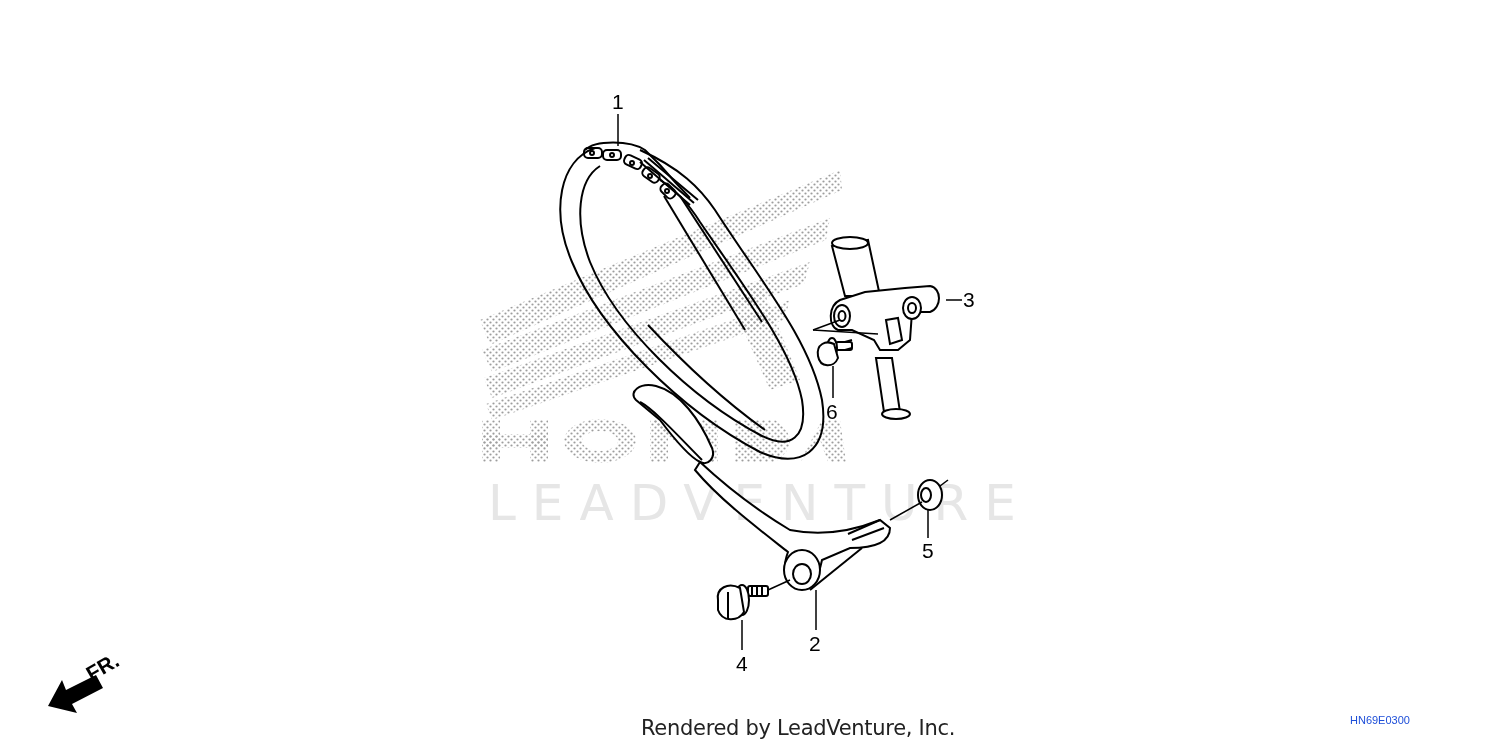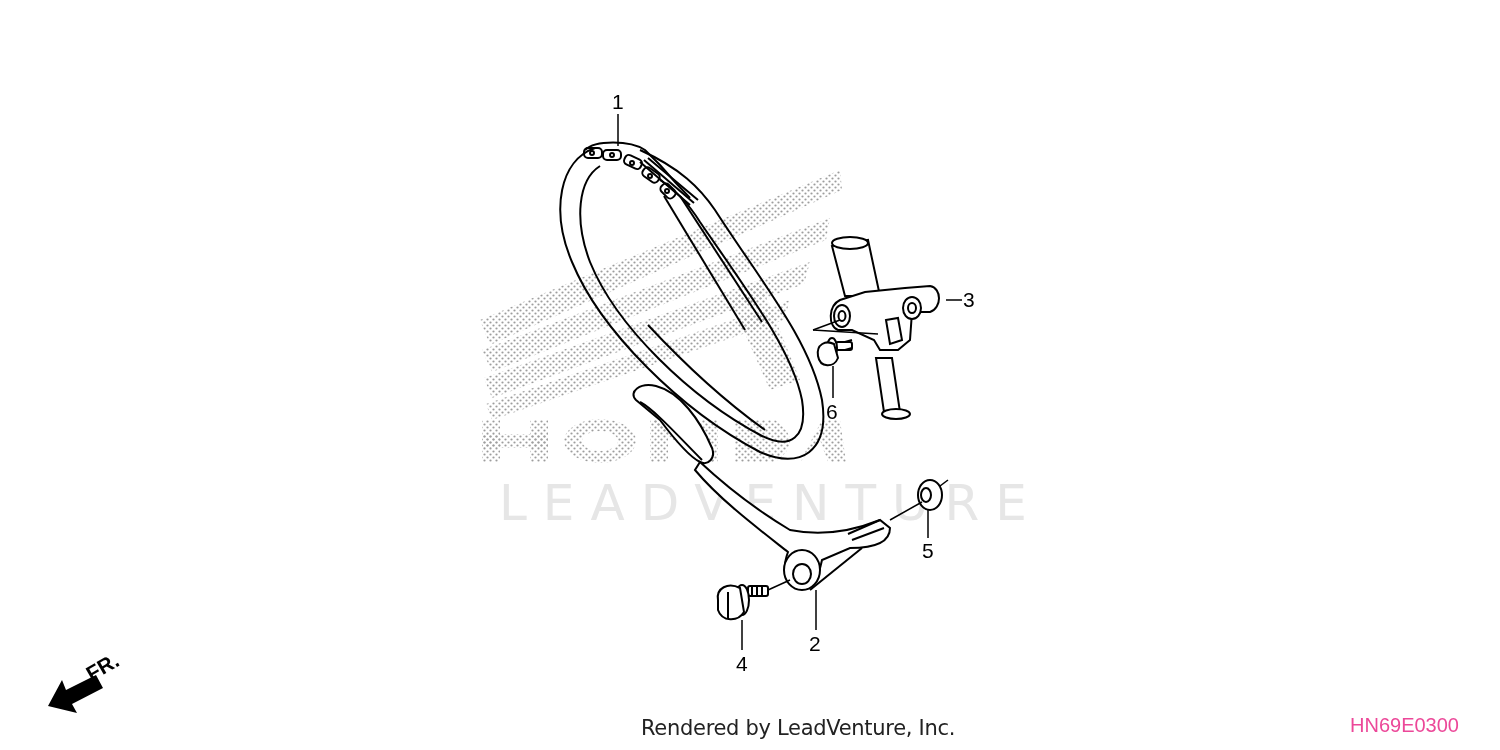--- a/index.html
+++ b/index.html
@@ -32,39 +32,38 @@
   .watermark-text {
     position: absolute;
     left: 488px;
     top: 474px;
     font-family: "DejaVu Sans", sans-serif;
     font-size: 50px;
     letter-spacing: 16px;
     color: #e6e6e6;
     font-weight: normal;
     white-space: nowrap;
-    margin-left: 11px;
   }
   .footer-credit {
     position: absolute;
     left: 599px;
     top: 716px;
     font-family: "DejaVu Sans", sans-serif;
     font-size: 21px;
     color: #222;
     letter-spacing: -0.3px;
     margin-left: 42px;
   }
   .diagram-code {
     position: absolute;
     left: 1350px;
     top: 714px;
     font-family: "Liberation Sans", sans-serif;
-    font-size: 20px;
-    color: #ec4899;
+    font-size: 11px;
+    color: #1d4ed8;
   }
   .fr-label {
     position: absolute;
     left: 94px;
     top: 662px;
     font-family: "Liberation Sans", sans-serif;
     font-weight: bold;
     font-size: 21px;
     color: #000;
     transform: rotate(-30deg);

